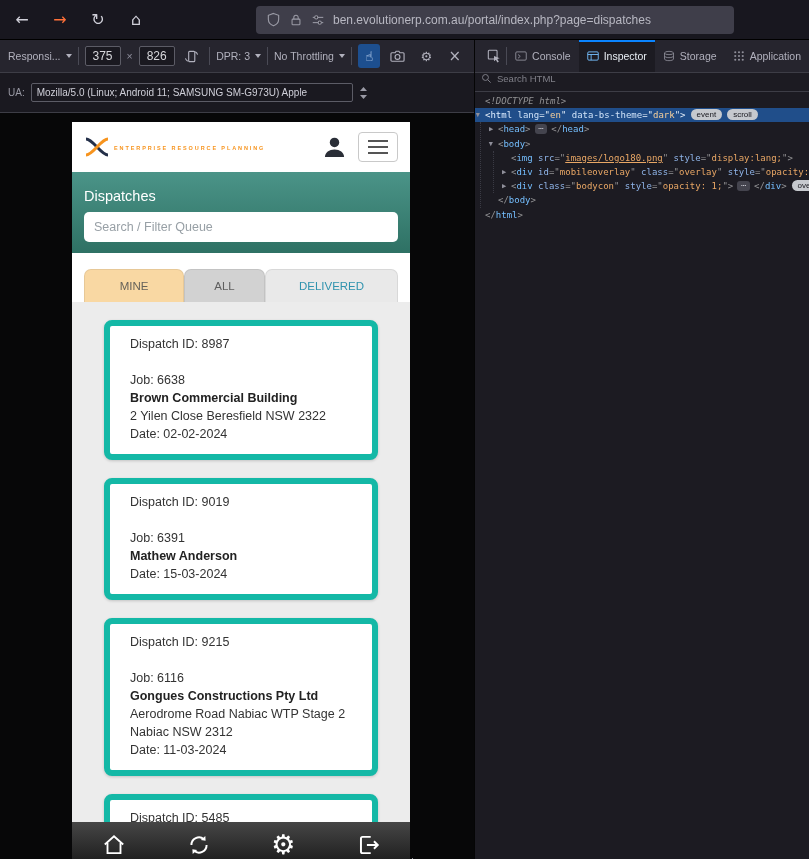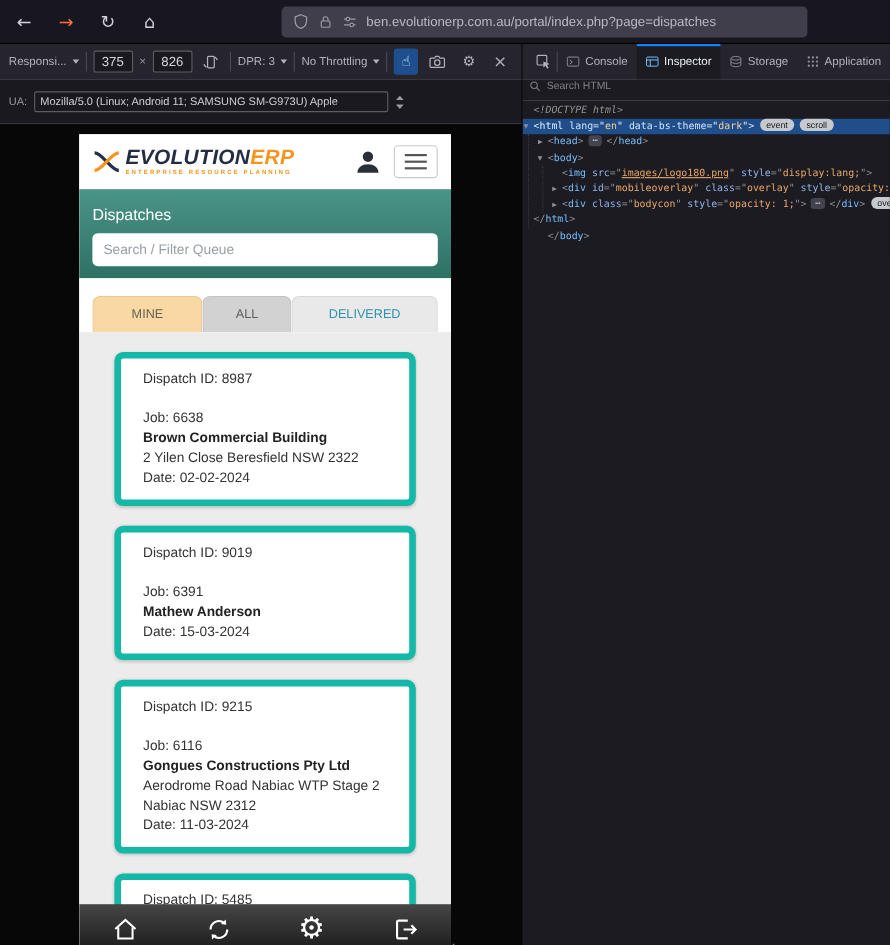--- a/index.html
+++ b/index.html
@@ -209,21 +209,20 @@
       <div class="rdm-content">
         <div class="phone">
 
           <div class="app-header">
             <div class="logo">
               <svg width="26" height="20" viewBox="0 0 26 20" fill="none">
                   <path d="M2 2c7 0 15 16 22 16" stroke="#243049" stroke-width="3"></path>
                   <path d="M24 2C17 2 9 18 2 18" stroke="#f7941e" stroke-width="3"></path>
                 </svg>
               <div class="logo-text">
-                <div class="logo-line"><span class="logo-main">EVOLUTION</span><span class="logo-accent">ERP</span></div>
                 <div class="logo-tag">ENTERPRISE RESOURCE PLANNING</div>
               </div>
             </div>
             <div class="hdr-right">
               <svg width="27" height="27" viewBox="0 0 24 24">
                   <circle cx="12" cy="7.5" r="4.2" fill="#2a2e37"></circle>
                   <path d="M3.5 20.5c0-4.2 3.8-6.8 8.5-6.8s8.5 2.6 8.5 6.8z" fill="#2a2e37"></path>
                 </svg>
               <div class="hamburger">
                   <span></span>
@@ -378,18 +377,18 @@
       <div class="markup">
         <div class="mk-guide" style="left:5px; top:30px; height:86px;"></div>
         <div class="mk-guide" style="left:18px; top:59px; height:42px;"></div>
       <div class="mk-line" style="padding-left: 10px;"><span class="tok-d">&lt;!DOCTYPE html&gt;</span></div>
           <div class="mk-line selected" style="padding-left: 10px;"><span class="mk-arrow down" style="left: 1px;">▶</span><span class="tok-p">&lt;</span><span class="tok-t">html</span><span class="tok-a"> lang</span><span class="tok-p">="</span><span class="tok-v">en</span><span class="tok-p">"</span><span class="tok-a"> data-bs-theme</span><span class="tok-p">="</span><span class="tok-v">dark</span><span class="tok-p">"&gt;</span><span class="mk-badge">event</span><span class="mk-badge">scroll</span></div>
           <div class="mk-line" style="padding-left: 23px;"><span class="mk-arrow" style="left: 14px;">▶</span><span class="tok-p">&lt;</span><span class="tok-t">head</span><span class="tok-p">&gt;</span><span class="mk-ell">⋯</span><span class="tok-p">&lt;/</span><span class="tok-t">head</span><span class="tok-p">&gt;</span></div>
           <div class="mk-line" style="padding-left: 23px;"><span class="mk-arrow down" style="left: 14px;">▶</span><span class="tok-p">&lt;</span><span class="tok-t">body</span><span class="tok-p">&gt;</span></div>
           <div class="mk-line" style="padding-left: 36px;"><span class="tok-p">&lt;</span><span class="tok-t">img</span><span class="tok-a"> src</span><span class="tok-p">="</span><span class="tok-lnk">images/logo180.png</span><span class="tok-p">"</span><span class="tok-a"> style</span><span class="tok-p">="</span><span class="tok-v">display:lang;</span><span class="tok-p">"&gt;</span></div>
           <div class="mk-line" style="padding-left: 36px;"><span class="mk-arrow" style="left: 27px;">▶</span><span class="tok-p">&lt;</span><span class="tok-t">div</span><span class="tok-a"> id</span><span class="tok-p">="</span><span class="tok-v">mobileoverlay</span><span class="tok-p">"</span><span class="tok-a"> class</span><span class="tok-p">="</span><span class="tok-v">overlay</span><span class="tok-p">"</span><span class="tok-a"> style</span><span class="tok-p">="</span><span class="tok-v">opacity:</span></div>
           <div class="mk-line" style="padding-left: 36px;"><span class="mk-arrow" style="left: 27px;">▶</span><span class="tok-p">&lt;</span><span class="tok-t">div</span><span class="tok-a"> class</span><span class="tok-p">="</span><span class="tok-v">bodycon</span><span class="tok-p">"</span><span class="tok-a"> style</span><span class="tok-p">="</span><span class="tok-v">opacity: 1;</span><span class="tok-p">"&gt;</span><span class="mk-ell">⋯</span><span class="tok-p">&lt;/</span><span class="tok-t">div</span><span class="tok-p">&gt;</span><span class="mk-badge">overflow</span></div>
+          <div class="mk-line" style="padding-left: 23px;"><span class="tok-p">&lt;/</span><span class="tok-t">body</span><span class="tok-p">&gt;</span></div>
           <div class="mk-line" style="padding-left: 10px;"><span class="tok-p">&lt;/</span><span class="tok-t">html</span><span class="tok-p">&gt;</span></div>
-          <div class="mk-line" style="padding-left: 23px;"><span class="tok-p">&lt;/</span><span class="tok-t">body</span><span class="tok-p">&gt;</span></div>
         </div>
     </div>
   </div>
 </div>
 
 </body></html>

